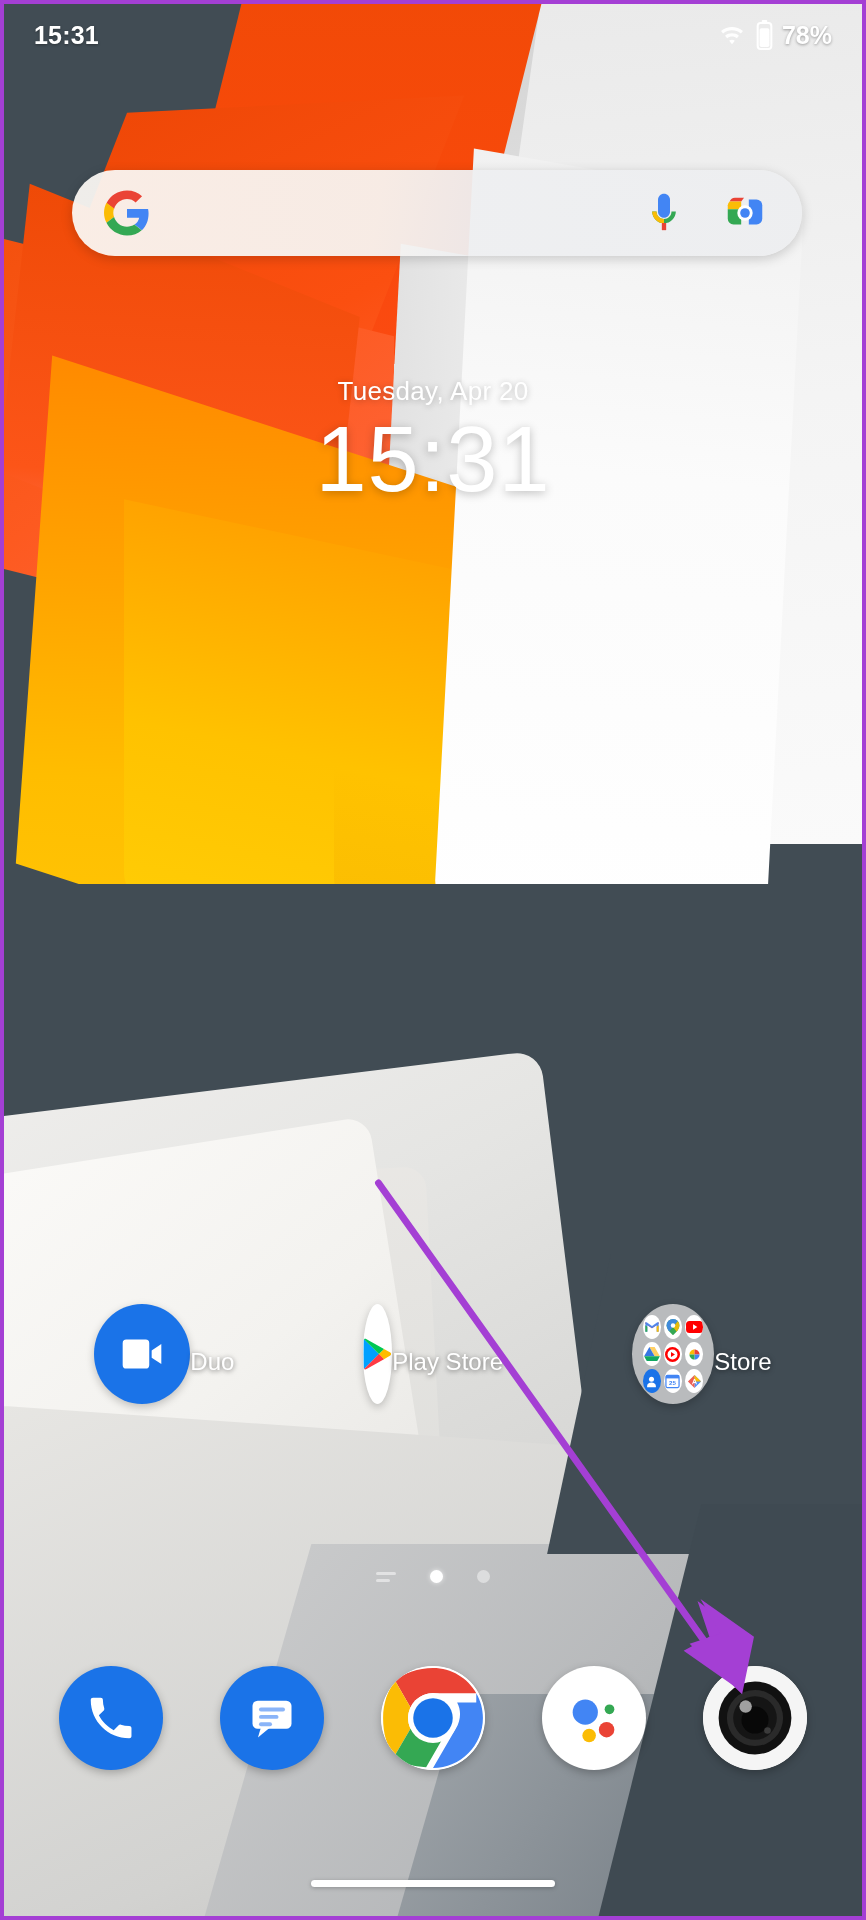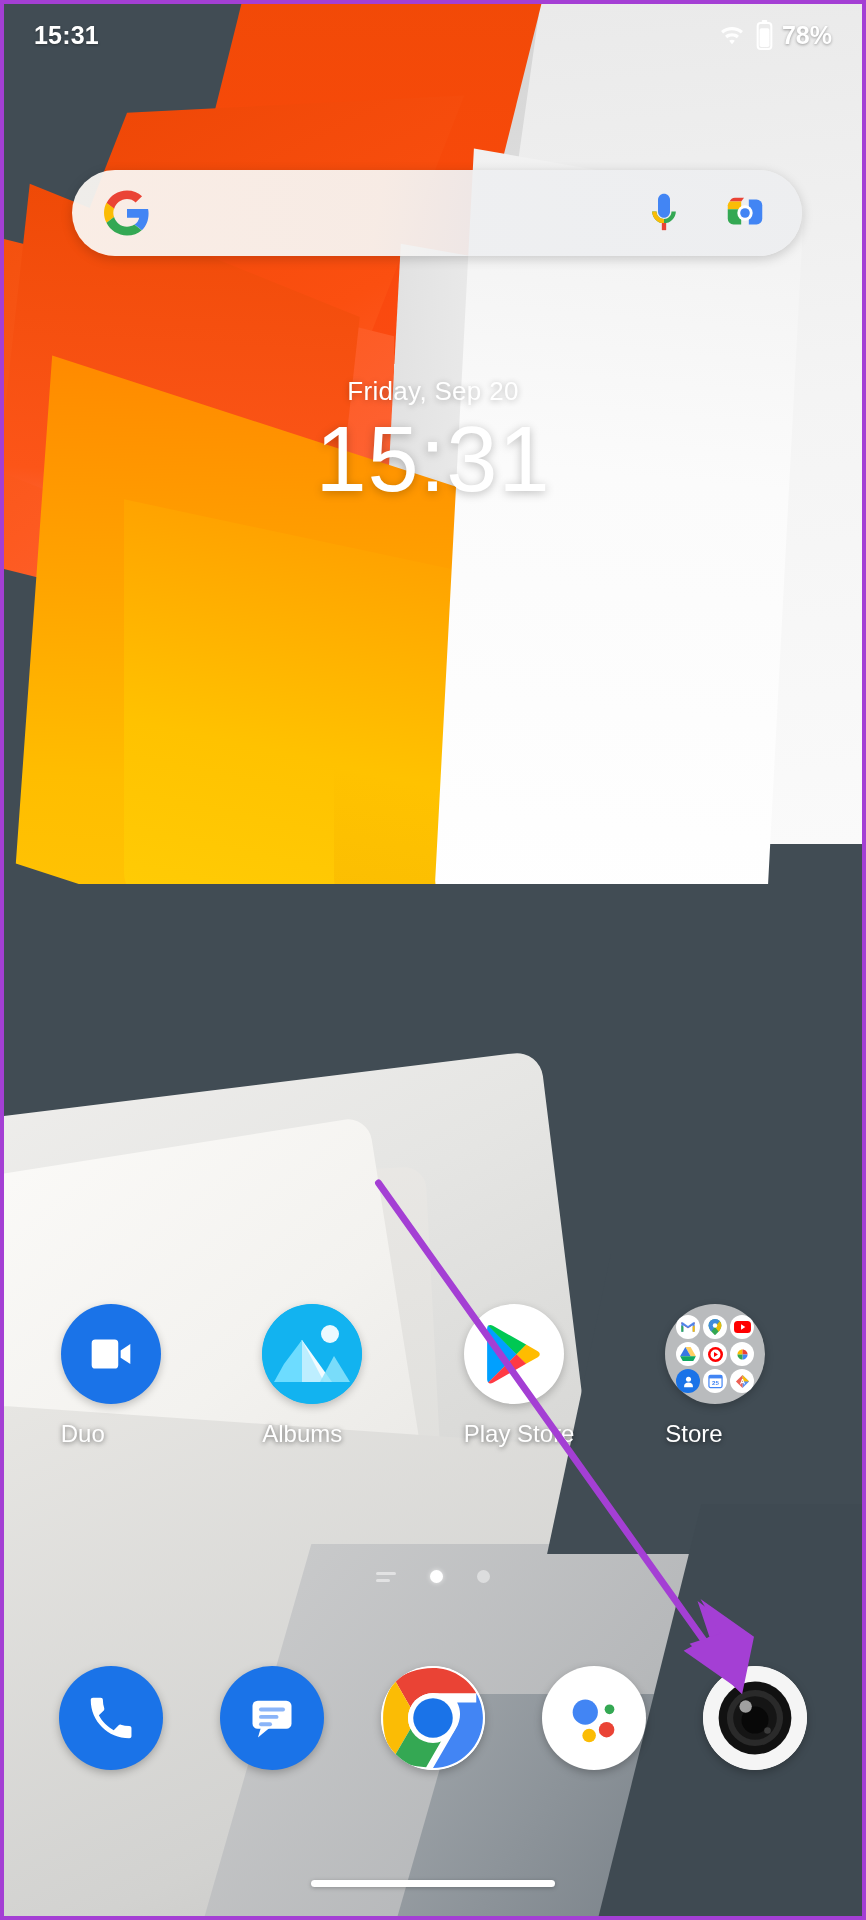--- a/index.html
+++ b/index.html
@@ -173,21 +173,21 @@
     color:#fff; font-size:92px; font-weight:300; line-height:1.05;
     letter-spacing:1px; margin-top:4px;
     text-shadow:0 2px 10px rgba(0,0,0,.25);
   }
 
   
   .appgrid {
     position:absolute; left:0; top:1300px; width:100%;
     display:flex; justify-content:space-around; padding:0 26px; z-index:30;
   }
-  .app { width:140px; display:flex; flex-direction:column; align-items:flex-start; }
+  .app { width:140px; display:flex; align-items:center; }
   .app-icon {
     width:100px; height:100px; border-radius:50%;
     display:flex; align-items:center; justify-content:center;
     box-shadow:0 3px 8px rgba(0,0,0,.22); overflow:hidden;
   }
   .app-label {
     margin-top:16px; color:#fff; font-size:24px; font-weight:400;
     text-shadow:0 1px 5px rgba(0,0,0,.55); white-space:nowrap;
   }
   
@@ -301,50 +301,37 @@
       <path fill="#EA4335" d="M8 12h12l3-4h-9a6 6 0 0 0-6 4z"></path>
       <path fill="#FBBC05" d="M6 16a6 6 0 0 1 2-4h12v8H6v-4z"></path>
       <path fill="#34A853" d="M6 30a6 6 0 0 0 6 6h8V20H6v10z"></path>
       <path fill="#4285F4" d="M36 10h-8v26h8a6 6 0 0 0 6-6V16a6 6 0 0 0-6-6z"></path>
       <circle cx="24" cy="24" r="8" fill="#fff"></circle>
       <circle cx="24" cy="24" r="5" fill="#4285F4"></circle>
     </svg>
   </div>
 
   <div class="clockwidget">
-    <div class="cw-date">Friday, Sep 20</div>
+    <div class="cw-date">Tuesday, Apr 20</div>
     <div class="cw-time">15:31</div>
   </div>
 
   <div class="appgrid">
 
     <div class="app">
       <div class="app-icon" style="background:#1a73e8;">
         <svg width="58" height="58" viewBox="0 0 24 24">
             <path fill="#fff" d="M4 7.5A1.5 1.5 0 0 1 5.5 6h8A1.5 1.5 0 0 1 15 7.5v9A1.5 1.5 0 0 1 13.5 18h-8A1.5 1.5 0 0 1 4 16.5v-9z"></path>
             <path fill="#fff" d="M16 10.5l4-2.6v8.2l-4-2.6v-3z"></path>
           </svg>
       </div>
       <div class="app-label">Duo</div>
     </div>
 
 
-    <div class="app">
-      <div class="app-icon" style="background:#1ab4f0;">
-        <svg width="100" height="100" viewBox="0 0 100 100">
-          <circle cx="50" cy="50" r="50" fill="#12b3f0"></circle>
-          <circle cx="68" cy="30" r="9" fill="#eaf9ff"></circle>
-          <path fill="#ffffff" d="M40 36 L70 78 H18 L40 36z" opacity=".95"></path>
-          <path fill="#bdeeff" d="M40 36 L62 78 H18 L40 36z"></path>
-          <path fill="#6ddcff" d="M22 60 L40 36 L40 78 H12 L22 60z"></path>
-          <path fill="#8ce3fb" d="M72 52 L88 78 H58 L72 52z" opacity=".85"></path>
-        </svg>
-      </div>
-      <div class="app-label">Albums</div>
-    </div>
 
     <div class="app">
       <div class="app-icon" style="background:#ffffff;">
         <svg width="56" height="62" viewBox="0 0 54 60">
           <path fill="#00A0FF" d="M2 2.5C1.4 3.2 1 4.3 1 5.7v48.6c0 1.4.4 2.5 1 3.2l.2.2 27.2-27.2v-.6L2.2 2.3 2 2.5z"></path>
           <path fill="#FFBC00" d="M38.5 39.6l-9.1-9.1v-.6l9.1-9.1.2.1L49.6 27c3.1 1.7 3.1 4.6 0 6.4l-10.9 6.1-.2.1z"></path>
           <path fill="#FF3A44" d="M38.7 39.5L29.4 30.2 2 57.7c1 1.1 2.7 1.2 4.6.1l32.1-18.3z"></path>
           <path fill="#00C853" d="M38.7 20.9L6.6 2.6C4.7 1.5 3 1.6 2 2.7l27.4 27.5 9.3-9.3z"></path>
         </svg>
       </div>

